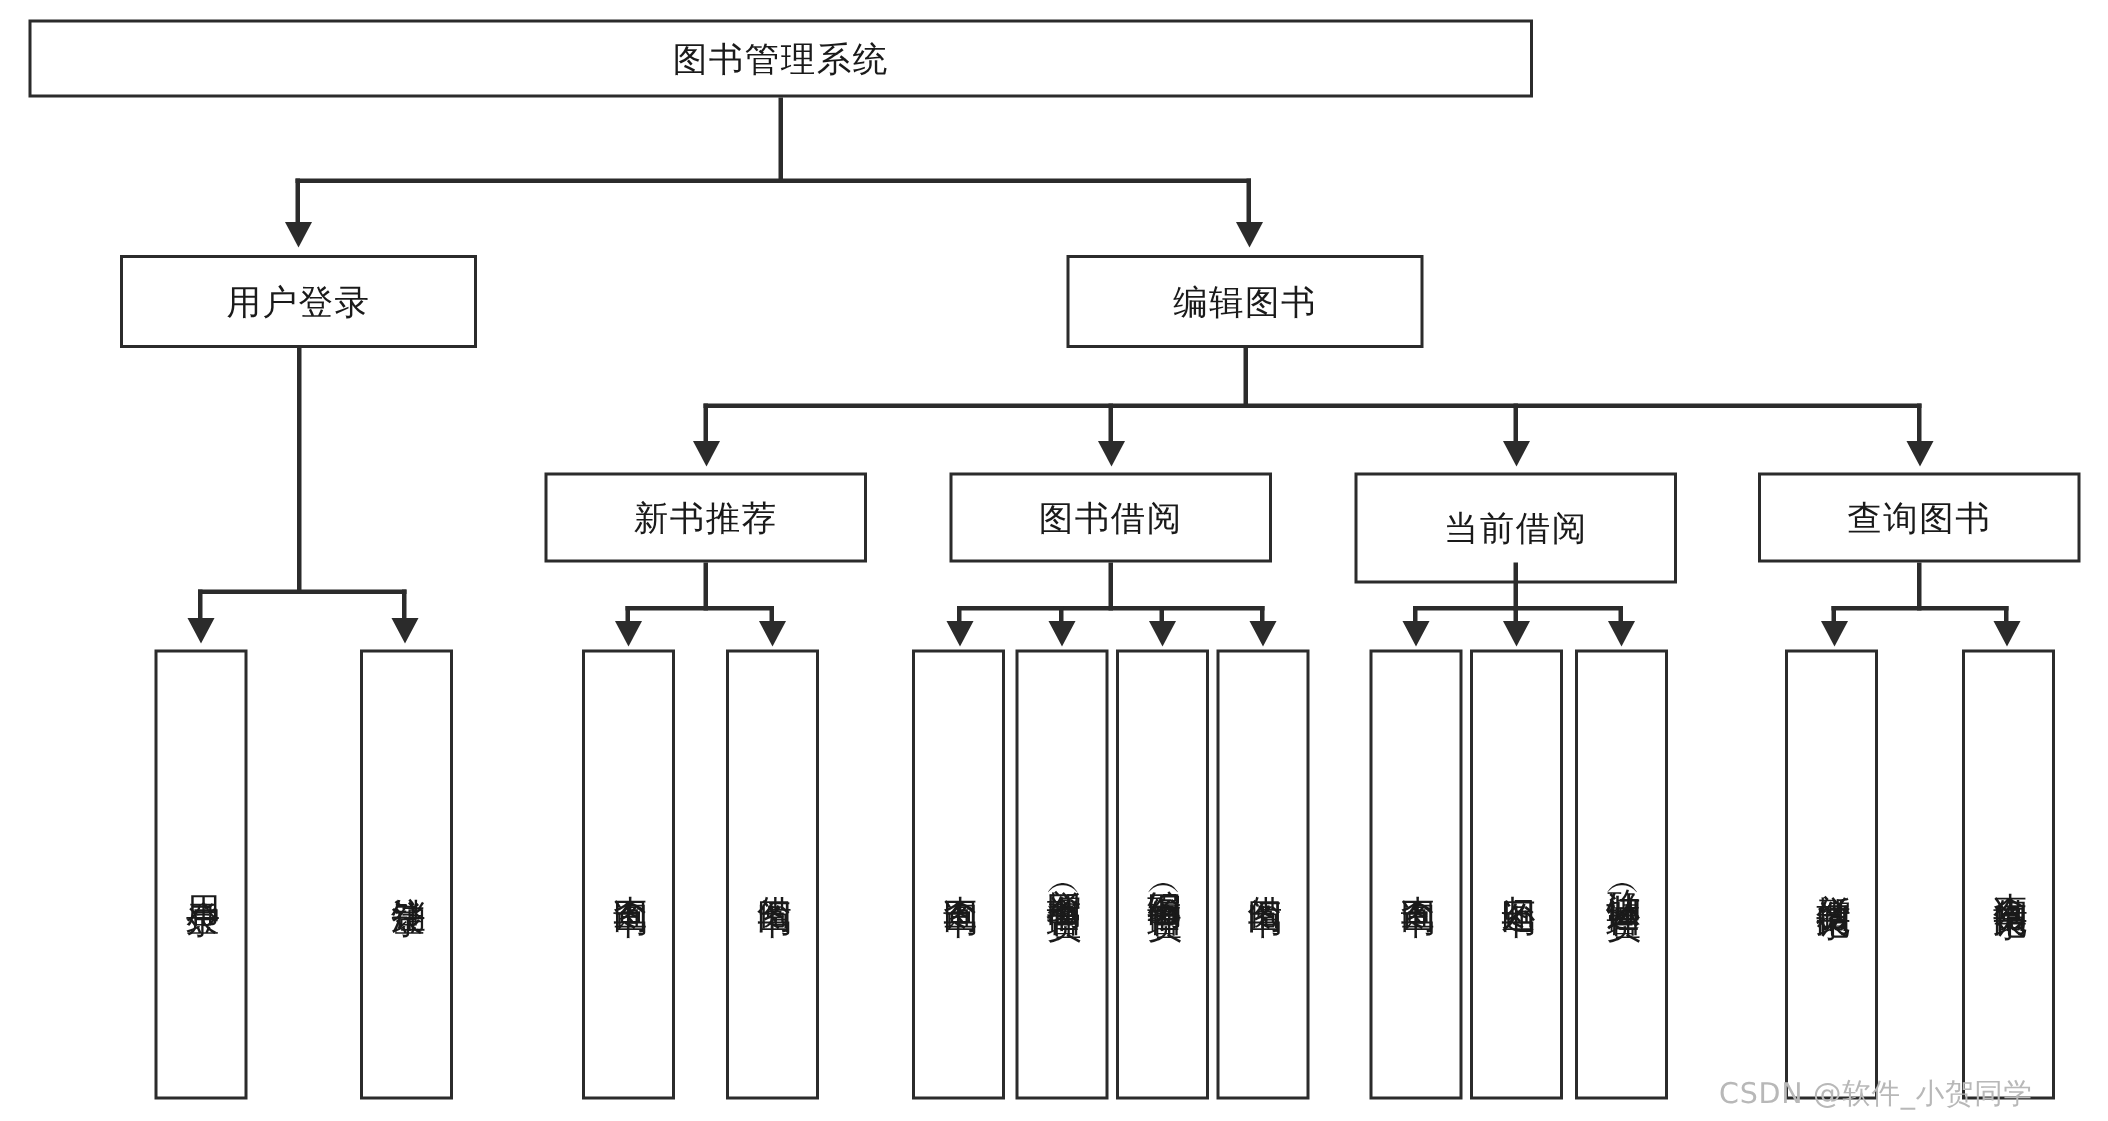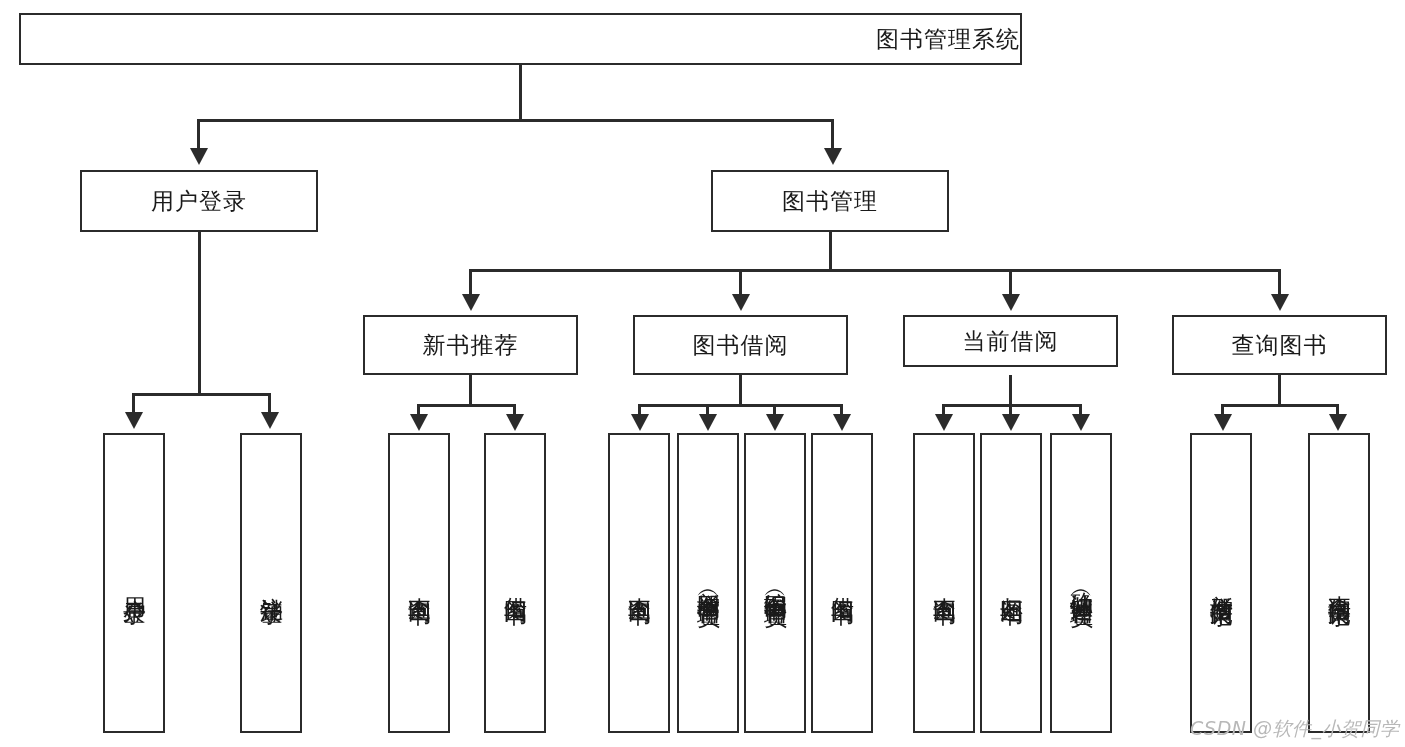--- a/index.html
+++ b/index.html
@@ -67,37 +67,37 @@
     color: #b8b8b8;
     white-space: nowrap;
     letter-spacing: 0.5px;
   }
 </style>
 </head>
 <body>
 
 <div id="diagram-root">
 
-  <div class="node node-h" style="left:19px; top:13px; width:1003px; height:52px;justify-content:flex-end;">
+  <div class="node node-h" style="left:19px; top:13px; width:1003px; height:52px;">
     <span>图书管理系统</span>
   </div>
 
   <div class="edge edge-v" style="left:519px; top:65px; width:3px; height:56px;"></div>
   <div class="edge edge-h" style="left:197px; top:119px; width:637px; height:3px;"></div>
   <div class="edge edge-v" style="left:197px; top:119px; width:3px; height:32px;"></div>
   <div class="arrow" style="left:190px; top:148px;"></div>
   <div class="edge edge-v" style="left:831px; top:119px; width:3px; height:32px;"></div>
   <div class="arrow" style="left:824px; top:148px;"></div>
 
   <div class="node node-h" style="left:80px; top:170px; width:238px; height:62px;">
     <span>用户登录</span>
   </div>
 
   <div class="node node-h" style="left:711px; top:170px; width:238px; height:62px;">
-    <span>图书管理</span>
+    <span>编辑图书</span>
   </div>
 
   <div class="edge edge-v" style="left:198px; top:232px; width:3px; height:164px;"></div>
   <div class="edge edge-h" style="left:132px; top:393px; width:139px; height:3px;"></div>
   <div class="edge edge-v" style="left:132px; top:393px; width:3px; height:22px;"></div>
   <div class="arrow" style="left:125px; top:412px;"></div>
   <div class="edge edge-v" style="left:268px; top:393px; width:3px; height:22px;"></div>
   <div class="arrow" style="left:261px; top:412px;"></div>
 
   <div class="edge edge-v" style="left:829px; top:232px; width:3px; height:40px;"></div>
@@ -110,21 +110,21 @@
   <div class="arrow" style="left:1002px; top:294px;"></div>
   <div class="edge edge-v" style="left:1278px; top:269px; width:3px; height:28px;"></div>
   <div class="arrow" style="left:1271px; top:294px;"></div>
 
   <div class="node node-h" style="left:633px; top:315px; width:215px; height:60px;">
     <span>图书借阅</span>
   </div>
   <div class="node node-h" style="left:363px; top:315px; width:215px; height:60px;">
     <span>新书推荐</span>
   </div>
-  <div class="node node-h" style="left:903px; top:315px; width:215px; height:52px;">
+  <div class="node node-h" style="left:903px; top:315px; width:215px; height:74px;">
     <span>当前借阅</span>
   </div>
   <div class="node node-h" style="left:1172px; top:315px; width:215px; height:60px;">
     <span>查询图书</span>
   </div>
 
   <div class="edge edge-v" style="left:469px; top:375px; width:3px; height:32px;"></div>
   <div class="edge edge-h" style="left:417px; top:404px; width:99px; height:3px;"></div>
   <div class="edge edge-v" style="left:417px; top:404px; width:3px; height:14px;"></div>
   <div class="arrow" style="left:410px; top:414px;"></div>
@@ -195,15 +195,15 @@
     <span class="vtext">确认归还（管理员）</span>
   </div>
 
   <div class="node node-v" style="left:1190px; top:433px; width:62px; height:300px;">
     <span class="vtext">新增借阅记录</span>
   </div>
   <div class="node node-v" style="left:1308px; top:433px; width:62px; height:300px;">
     <span class="vtext">查询借阅记录</span>
   </div>
 
-  <div class="watermark" style="left:1190px; top:716px;font-style:italic;">CSDN @软件_小贺同学</div>
+  <div class="watermark" style="left:1146px; top:716px;">CSDN @软件_小贺同学</div>
 
 </div>
 
 </body></html>

